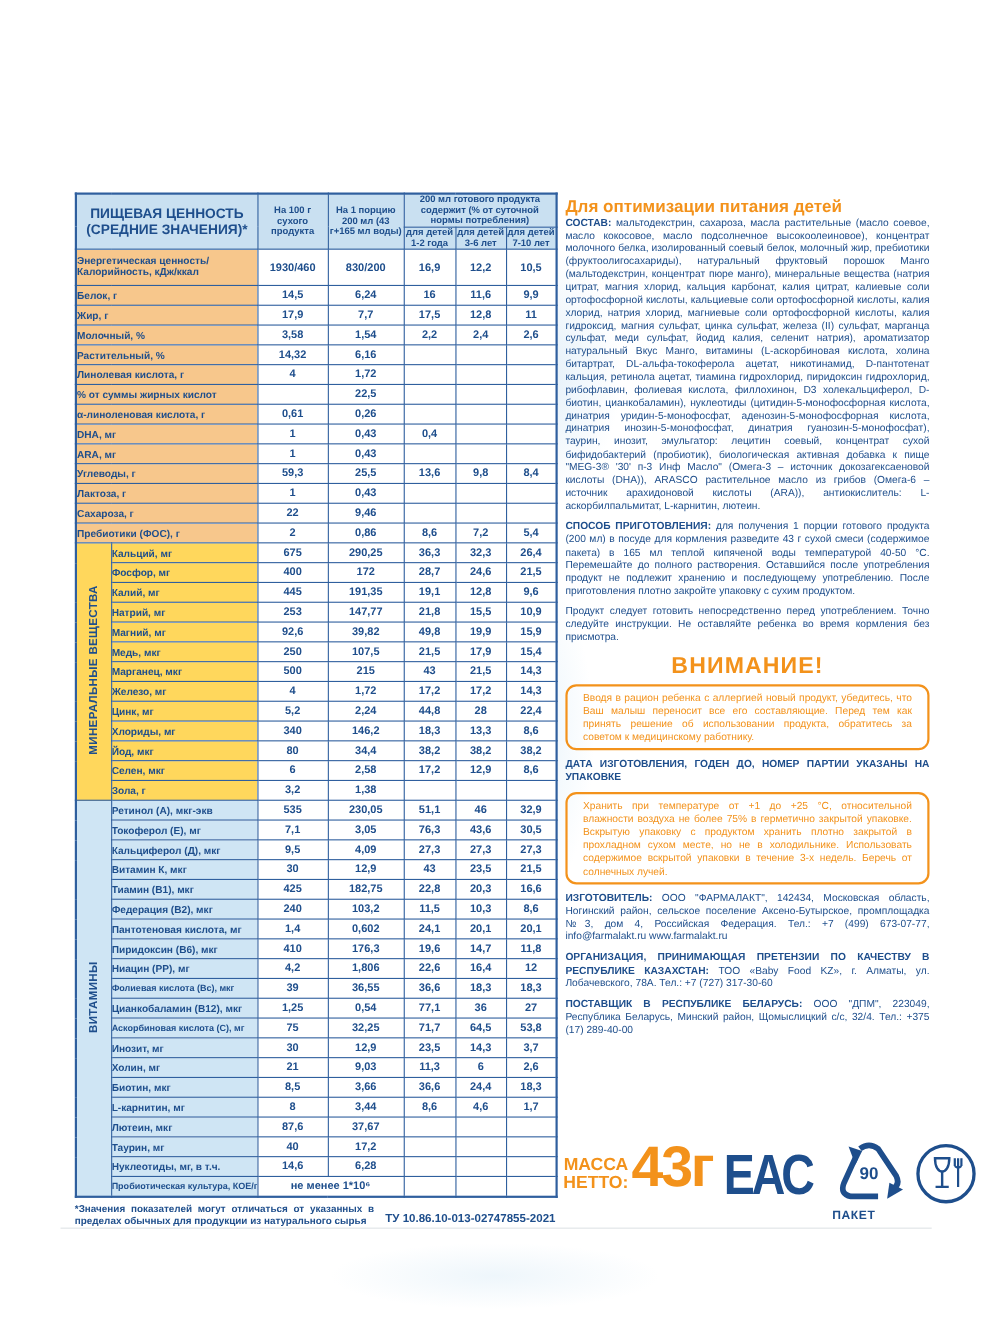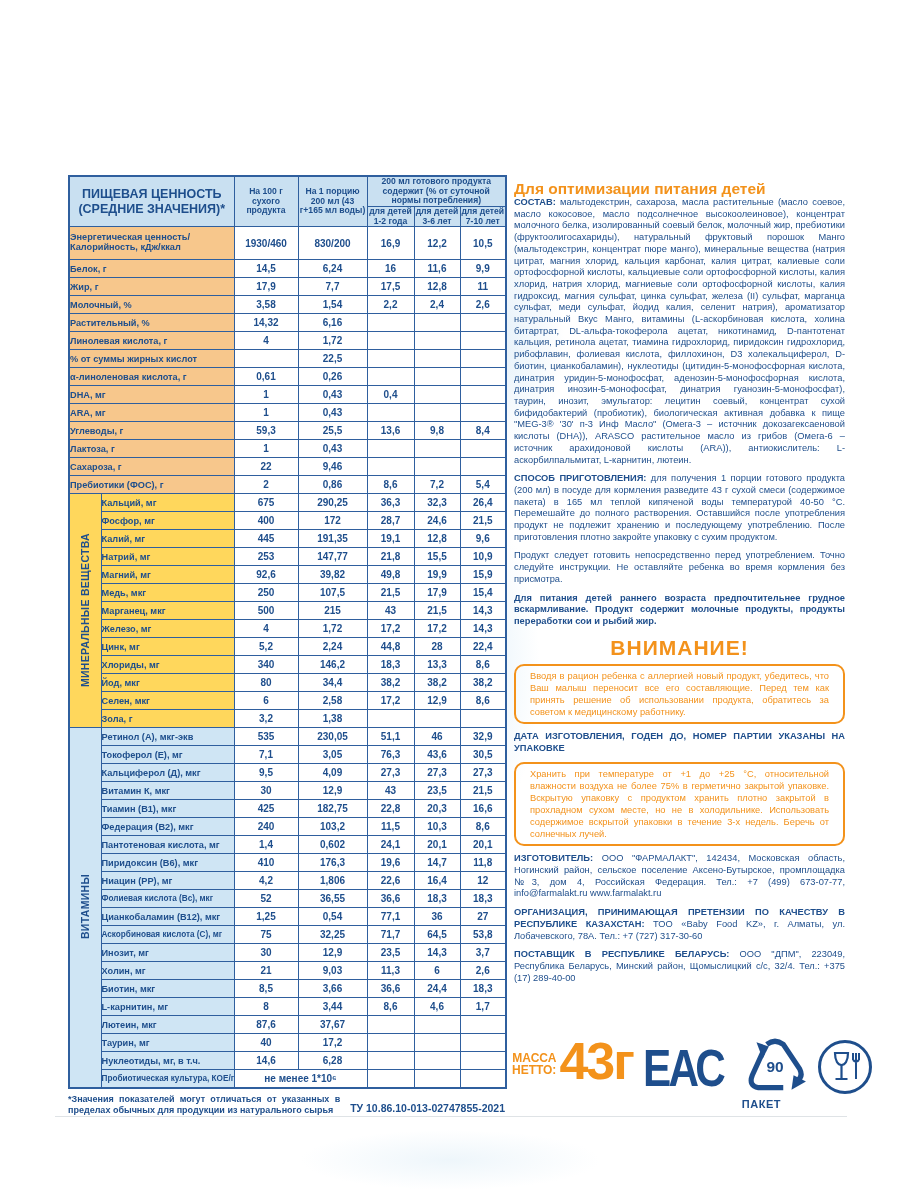--- a/index.html
+++ b/index.html
@@ -45,21 +45,21 @@
   .rtitle2{margin-bottom:4px;}
   b.inl{font-weight:700;}
   .bold-note{font-weight:700;}
   .attn-title{color:var(--orange);font-weight:700;font-size:21px;text-align:center;letter-spacing:1px;margin:2px 0 3px 0;}
   .obox{border:2px solid var(--orange);border-radius:10px;padding:4px 14px;color:var(--orange);
         font-weight:400;text-align:justify;font-size:9.3px;line-height:1.3;margin:0 0 7px 0;}
   .date-note{font-weight:700;margin:0 0 4px 0;}
 
   
   .mass-row{position:absolute;left:512px;top:1036px;width:345px;height:92px;display:flex;align-items:flex-start;z-index:1;}
-  .mass-label{color:var(--orange);font-weight:700;font-size:12px;line-height:1.02;text-align:right;margin-top:16px;}
+  .mass-label{color:var(--orange);font-weight:700;font-size:16px;line-height:1.02;text-align:right;margin-top:16px;}
   .mass-value{color:var(--orange);font-weight:700;font-size:52px;line-height:.92;letter-spacing:-2px;margin:2px 6px 0 3px;}
   .eac{color:var(--navy);font-weight:700;font-size:46px;line-height:1;letter-spacing:-3px;
        transform:scale(.92,1.12);transform-origin:left top;margin:6px 2px 0 4px;}
   .recycle{width:70px;text-align:left;margin-left:10px;}
   .recycle-label{color:var(--navy);font-weight:700;font-size:11px;margin-top:-2px;letter-spacing:.5px;}
   .glass{margin-left:8px;margin-top:2px;}
 
   .bottom-line{position:absolute;left:55px;top:1116px;width:792px;height:1px;background:#dfe3e6;z-index:0;}
 </style>
 </head>
@@ -379,21 +379,21 @@
         <tr>
           <td class="lbl vit">Ниацин (РР), мг</td>
           <td class="num">4,2</td>
           <td class="num">1,806</td>
           <td class="num">22,6</td>
           <td class="num">16,4</td>
           <td class="num">12</td>
         </tr>
         <tr>
           <td class="lbl vit" style="font-size: 8.2px;">Фолиевая кислота (Вс), мкг</td>
-          <td class="num">52</td>
+          <td class="num">39</td>
           <td class="num">36,55</td>
           <td class="num">36,6</td>
           <td class="num">18,3</td>
           <td class="num">18,3</td>
         </tr>
         <tr>
           <td class="lbl vit">Цианкобаламин (В12), мкг</td>
           <td class="num">1,25</td>
           <td class="num">0,54</td>
           <td class="num">77,1</td>
@@ -481,21 +481,20 @@
 
 <div class="right-col">
   <div class="rtitle">Для оптимизации питания детей</div>
 
   <p><b class="inl">СОСТАВ:</b> <span>мальтодекстрин, сахароза, масла растительные (масло соевое, масло кокосовое, масло подсолнечное высокоолеиновое), концентрат молочного белка, изолированный соевый белок, молочный жир, пребиотики (фруктоолигосахариды), натуральный фруктовый порошок Манго (мальтодекстрин, концентрат пюре манго), минеральные вещества (натрия цитрат, магния хлорид, кальция карбонат, калия цитрат, калиевые соли ортофосфорной кислоты, кальциевые соли ортофосфорной кислоты, калия хлорид, натрия хлорид, магниевые соли ортофосфорной кислоты, калия гидроксид, магния сульфат, цинка сульфат, железа (II) сульфат, марганца сульфат, меди сульфат, йодид калия, селенит натрия), ароматизатор натуральный Вкус Манго, витамины (L-аскорбиновая кислота, холина битартрат, DL-альфа-токоферола ацетат, никотинамид, D-пантотенат кальция, ретинола ацетат, тиамина гидрохлорид, пиридоксин гидрохлорид, рибофлавин, фолиевая кислота, филлохинон, D3 холекальциферол, D-биотин, цианкобаламин), нуклеотиды (цитидин-5-монофосфорная кислота, динатрия уридин-5-монофосфат, аденозин-5-монофосфорная кислота, динатрия инозин-5-монофосфат, динатрия гуанозин-5-монофосфат), таурин, инозит, эмульгатор: лецитин соевый, концентрат сухой бифидобактерий (пробиотик), биологическая активная добавка к пище "MEG-3® '30' п-3 Инф Масло" (Омега-3 – источник докозагексаеновой кислоты (DHA)), ARASCO растительное масло из грибов (Омега-6 – источник арахидоновой кислоты (ARA)), антиокислитель: L-аскорбилпальмитат, L-карнитин, лютеин.</span></p>
 
   <p><b class="inl">СПОСОБ ПРИГОТОВЛЕНИЯ:</b> <span>для получения 1 порции готового продукта (200 мл) в посуде для кормления разведите 43 г сухой смеси (содержимое пакета) в 165 мл теплой кипяченой воды температурой 40-50 °С. Перемешайте до полного растворения. Оставшийся после употребления продукт не подлежит хранению и последующему употреблению. После приготовления плотно закройте упаковку с сухим продуктом.</span></p>
 
   <p>Продукт следует готовить непосредственно перед употреблением. Точно следуйте инструкции. Не оставляйте ребенка во время кормления без присмотра.</p>
 
-  <p class="bold-note">Для питания детей раннего возраста предпочтительнее грудное вскармливание. Продукт содержит молочные продукты, продукты переработки сои и рыбий жир.</p>
 
   <div class="attn-title">ВНИМАНИЕ!</div>
   <div class="obox">Вводя в рацион ребенка с аллергией новый продукт, убедитесь, что Ваш малыш переносит все его составляющие. Перед тем как принять решение об использовании продукта, обратитесь за советом к медицинскому работнику.</div>
 
   <p class="date-note">ДАТА ИЗГОТОВЛЕНИЯ, ГОДЕН ДО, НОМЕР ПАРТИИ УКАЗАНЫ НА УПАКОВКЕ</p>
   <div class="obox">Хранить при температуре от +1 до +25 °С, относительной влажности воздуха не более 75% в герметично закрытой упаковке. Вскрытую упаковку с продуктом хранить плотно закрытой в прохладном сухом месте, но не в холодильнике. Использовать содержимое вскрытой упаковки в течение 3-х недель. Беречь от солнечных лучей.</div>
 
   <p><b class="inl">ИЗГОТОВИТЕЛЬ:</b> <span>ООО "ФАРМАЛАКТ", 142434, Московская область, Ногинский район, сельское поселение Аксено-Бутырское, промплощадка №3, дом 4, Российская Федерация. Тел.: +7 (499) 673-07-77, info@farmalakt.ru www.farmalakt.ru</span></p>
 
   <p><b class="inl">ОРГАНИЗАЦИЯ, ПРИНИМАЮЩАЯ ПРЕТЕНЗИИ ПО КАЧЕСТВУ В РЕСПУБЛИКЕ КАЗАХСТАН:</b> <span>ТОО «Baby Food KZ», г. Алматы, ул. Лобачевского, 78А. Тел.: +7 (727) 317-30-60</span></p>

